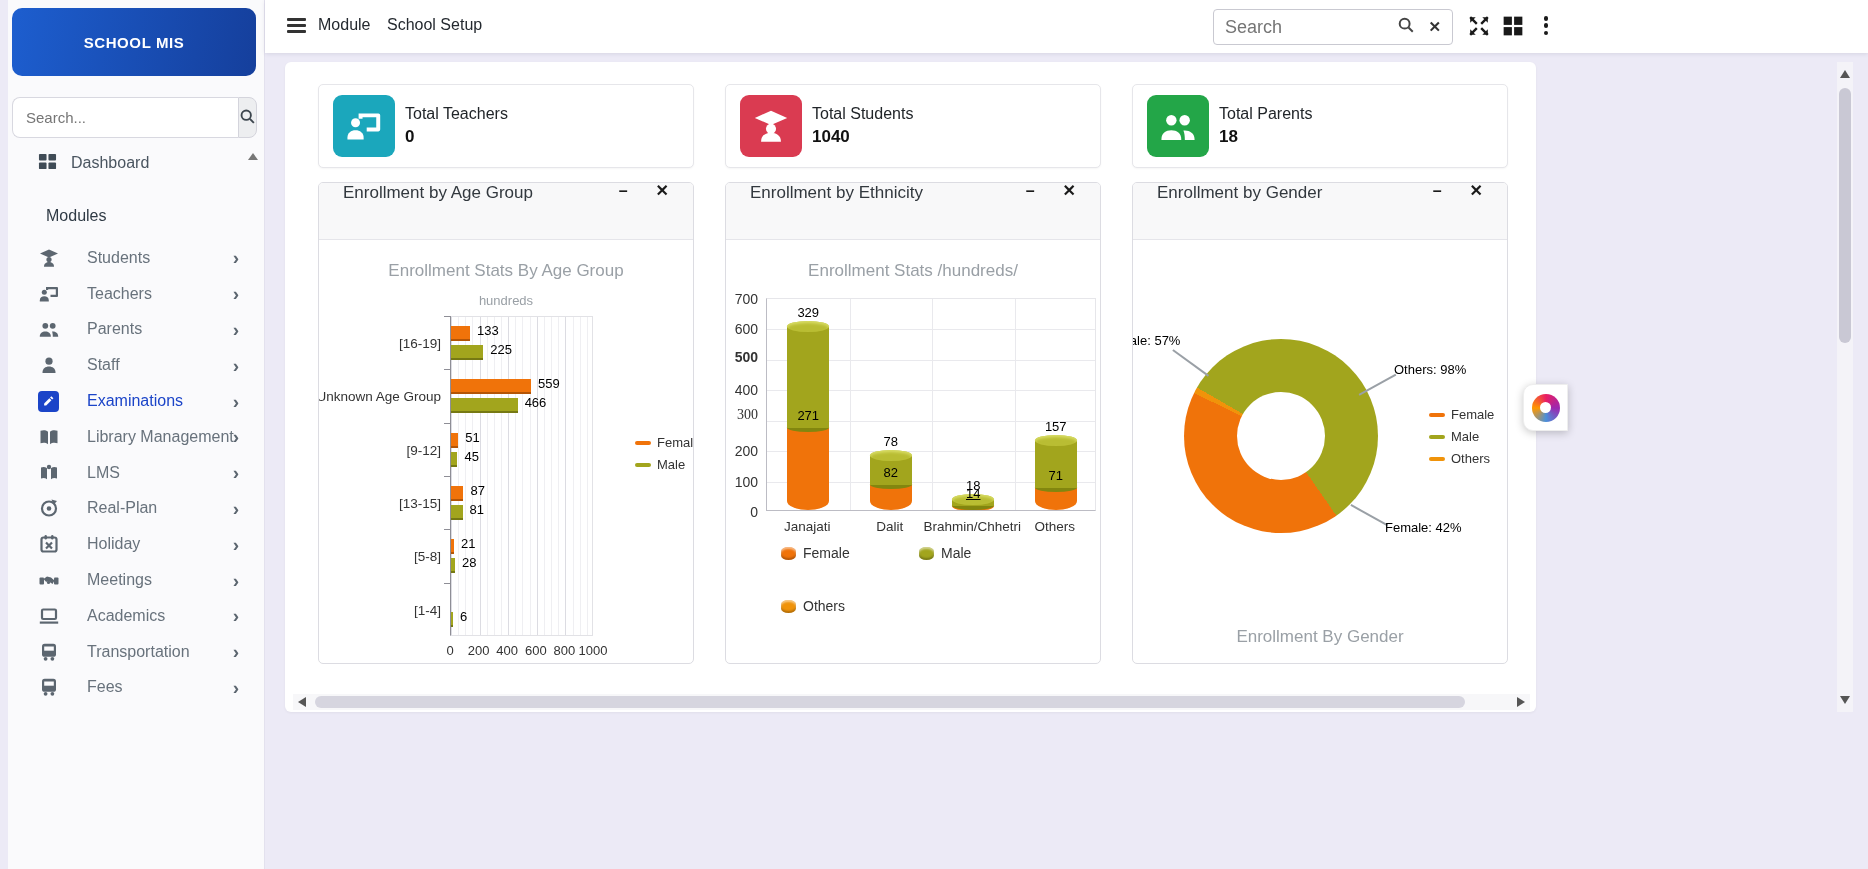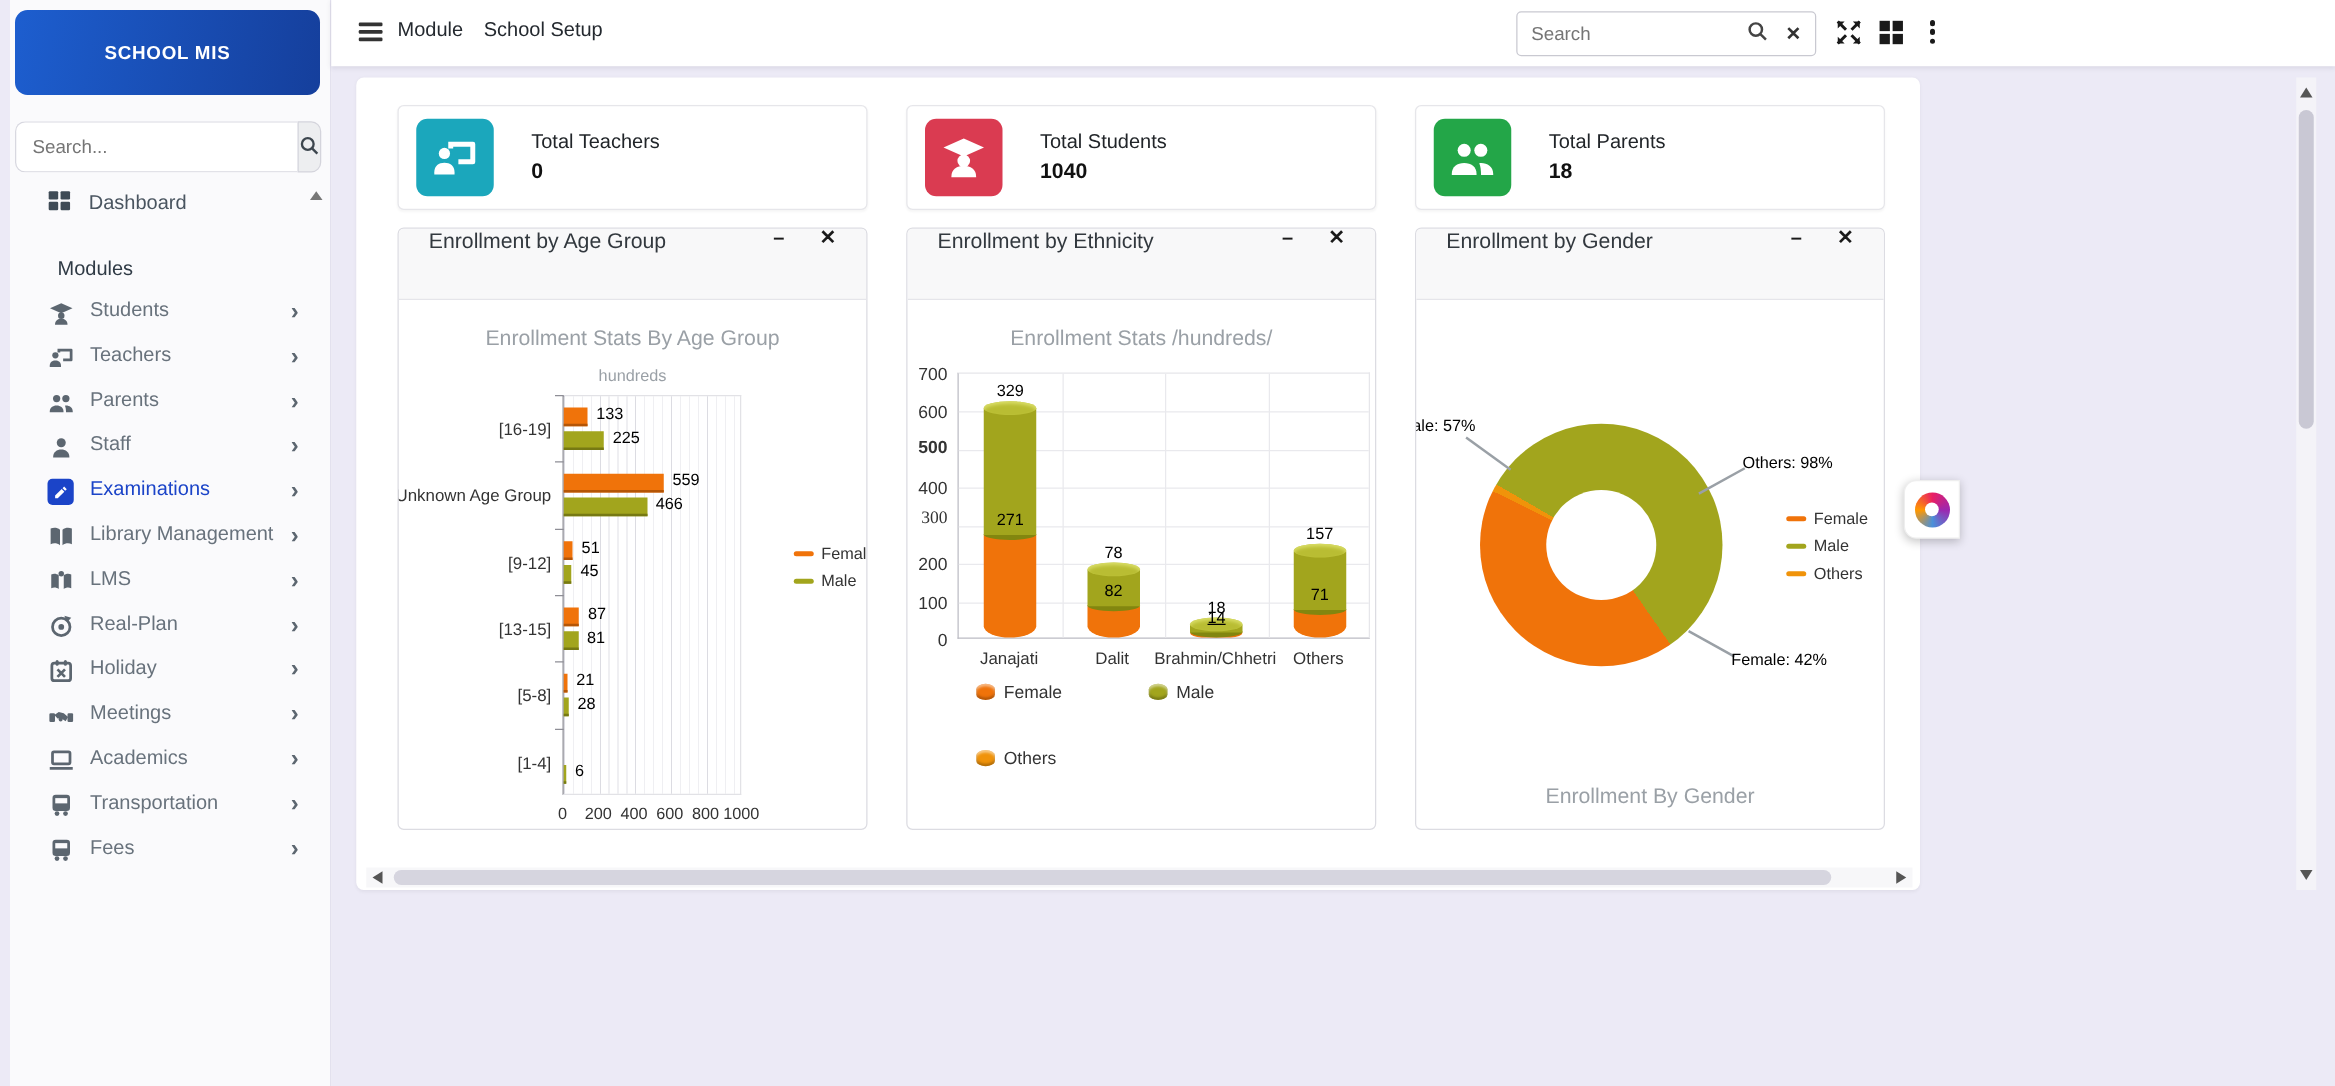--- a/index.html
+++ b/index.html
@@ -13,42 +13,42 @@
         background:linear-gradient(100deg,#1d5ecf 0%,#153f9c 100%);display:flex;align-items:center;justify-content:center;
         color:#fff;font-weight:bold;font-size:15px;letter-spacing:.6px}
   .sb-search{position:absolute;left:4px;top:97px;width:244px;height:41px;display:flex}
   .sb-search input{flex:1;border:1px solid #d8d8e0;border-right:none;border-radius:8px 0 0 8px;padding:0 13px;font-size:15px;color:#6d28d9;background:#fff;outline:none;font-family:inherit}
   .sb-search button{width:45px;background:#edeef0;border:1px solid #d4d4dc;border-radius:0 8px 8px 0;cursor:pointer;display:flex;align-items:center;justify-content:center}
   .dash-row{position:absolute;left:30px;top:148px;height:30px;display:flex;align-items:center;gap:14px;color:#4a5560;font-size:16px;cursor:pointer}
   .dash-row svg{width:19px;height:19px;fill:#3f4b56}
   .sb-up{position:absolute;left:240px;top:153px;width:0;height:0;border-left:5px solid transparent;border-right:5px solid transparent;border-bottom:7px solid #777}
   .mod-head{position:absolute;left:38px;top:207px;font-size:16px;color:#2f3a45}
   .sb-items{position:absolute;left:0;top:240px;width:257px}
-  .sb-item{position:relative;height:35.8px;display:flex;padding-left:30px;gap:13px;font-size:16px;color:#68727c;cursor:pointer}
+  .sb-item{position:relative;height:35.8px;display:flex;align-items:center;padding-left:30px;gap:28px;font-size:16px;color:#68727c;cursor:pointer}
   .sb-ico{width:21px;height:21px;display:flex;align-items:center;justify-content:center;color:#5c6670}
   .sb-ico svg{width:20px;height:20px;fill:currentColor}
   .sb-ico-active{background:#1b44c8;border-radius:4px;color:#fff}
   .sb-ico-active svg{width:14px;height:14px}
   .sb-item.active .sb-label{color:#1b44c8}
   .chev{position:absolute;right:26px;font-size:19px;font-weight:bold;color:#5c6670;line-height:1}
 
   
   .topbar{position:absolute;left:265px;top:0;width:1603px;height:53px;background:#fff;box-shadow:0 1px 4px rgba(60,60,90,.12)}
   .hb{position:absolute;left:22px;top:18px;width:19px;cursor:pointer}
   .hb div{height:2.6px;background:#333;border-radius:1px;margin-bottom:3.6px}
   .tb-link{position:absolute;top:16px;font-size:16px;color:#24292f;cursor:pointer}
   .tb-search{position:absolute;left:948px;top:9px;width:240px;height:36px;background:#fff;border:1px solid #c9c9d1;border-radius:4px;display:flex;align-items:center;padding:0 11px}
-  .tb-search input{flex:1;border:none;outline:none;font-size:15px;color:#404040;font-family:inherit;background:transparent;min-width:0}
+  .tb-search input{flex:1;border:none;outline:none;font-size:18px;color:#404040;font-family:inherit;background:transparent;min-width:0}
   .tb-search .xmark{margin-left:13px;font-size:15px;font-weight:bold;color:#333;cursor:pointer}
   .tb-ico{position:absolute;top:15px;width:22px;height:22px;cursor:pointer}
   .kebab div{width:4.5px;height:4.5px;background:#1a1a1a;border-radius:50%;margin:0 auto 2.8px}
 
   
   .main-card{position:absolute;left:285px;top:62px;width:1251px;height:650px;background:#fff;border-radius:6px;box-shadow:0 1px 3px rgba(0,0,0,.05)}
-  .stat-card{position:absolute;top:84px;width:376px;height:84px;background:#fff;border:1px solid #e6e6ea;border-radius:5px;display:flex;align-items:center;padding-left:14px;gap:30px;box-shadow:0 1px 2px rgba(0,0,0,.04)}
+  .stat-card{position:absolute;top:84px;width:376px;height:84px;background:#fff;border:1px solid #e6e6ea;border-radius:5px;display:flex;align-items:center;padding-left:14px;gap:10px;box-shadow:0 1px 2px rgba(0,0,0,.04)}
   .stat-icon{width:62px;height:62px;border-radius:9px;display:flex;align-items:center;justify-content:center}
   .stat-icon svg{width:36px;height:36px;fill:#fff}
   .stat-label{font-size:16px;color:#212529;margin-bottom:4px}
   .stat-value{font-size:17px;font-weight:bold;color:#111}
 
   .panel{position:absolute;top:182px;width:376px;height:482px;background:#fff;border:1px solid #dcdce2;border-radius:5px;overflow:hidden}
   .panel-header{height:57px;background:#f8f8f9;border-bottom:1px solid #e5e5ea;display:flex;align-items:flex-start;padding:0 24px;font-size:17px;color:#32383e}
   .pbtns{margin-left:auto;display:flex;gap:28px}
   .pbtn{font-size:16px;font-weight:bold;color:#1a1a1a;cursor:pointer;line-height:1}
   .c-title{position:absolute;left:0;width:100%;text-align:center;color:#9aa0a6;font-size:17px;top:78px}

